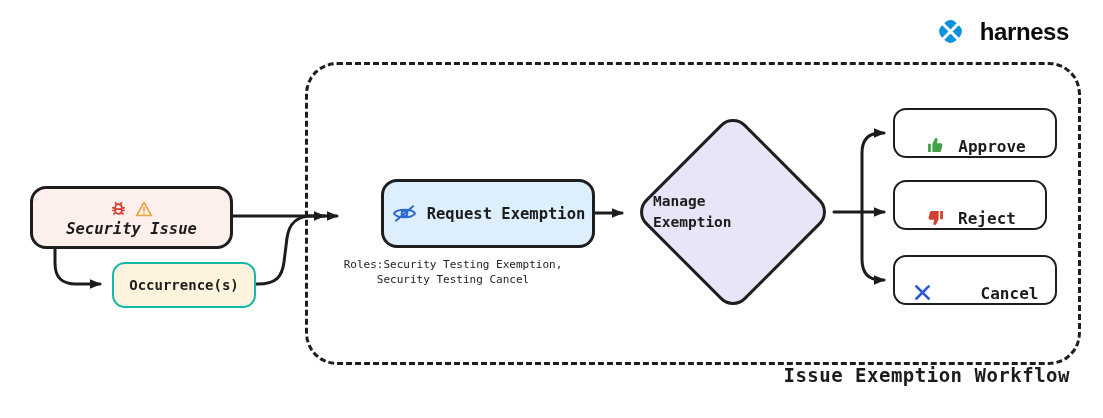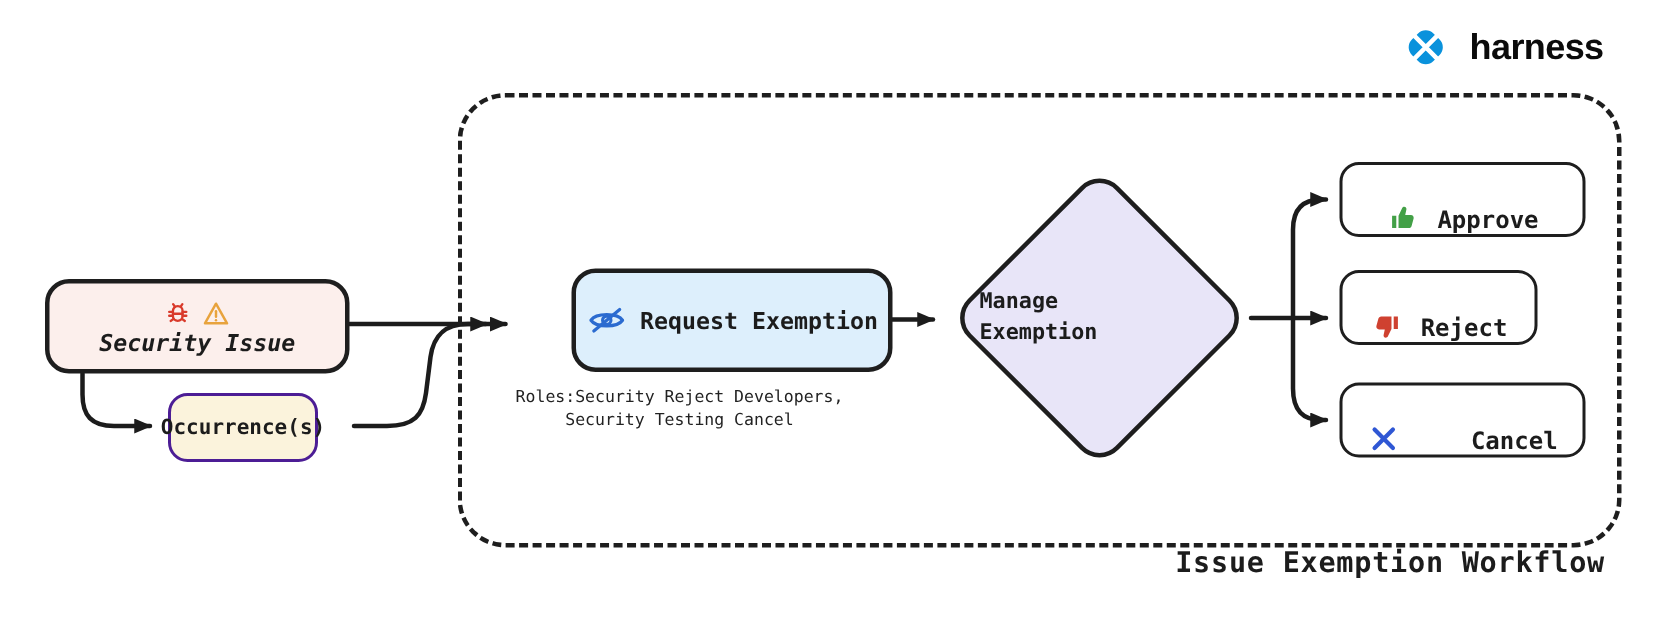--- a/index.html
+++ b/index.html
@@ -9,21 +9,21 @@
   }
   .arrows{position:absolute;left:0;top:0;pointer-events:none;}
   .box{position:absolute;box-sizing:border-box;display:flex;align-items:center;justify-content:center;background:#fff;}
   .security{
     left:30px;top:186px;width:203px;height:63px;border:3px solid #1e1e1e;border-radius:16px;
     background:#fcefec;flex-direction:column;gap:2px;padding-top:2px;font-style:italic;
   }
   .iconrow{display:flex;align-items:center;gap:6px;}
   .security .lbl{font-size:15.5px;font-weight:bold;}
   .occurrence{
-    left:112px;top:262px;width:100px;height:46px;border:2px solid #4c1d95;border-radius:13px;
+    left:112px;top:262px;width:144px;height:46px;border:2px solid #14b8a6;border-radius:13px;
     background:#fbf3dc;font-size:14px;font-weight:bold;
   }
   .dashed{
     position:absolute;left:305px;top:62px;width:776px;height:303px;box-sizing:border-box;
     border:3px dashed #1e1e1e;border-radius:32px;
   }
   .request{
     left:345px;top:179px;width:214px;height:69px;border:3px solid #1e1e1e;border-radius:16px;
     background:#ddeffc;gap:9px;font-size:15.5px;font-weight:bold;margin-left:36px;
   }
@@ -36,21 +36,21 @@
   }
   .diamond-label{
     position:absolute;left:653px;top:191px;width:160px;
     font-size:14.5px;font-weight:bold;line-height:1.45;
   }
   .action{
     border:2.5px solid #1e1e1e;border-radius:13px;background:#ffffff;
     gap:11px;font-size:16px;font-weight:bold;align-items:flex-end;
   }
   .approve{left:893px;top:108px;width:164px;height:50px;}
-  .reject{left:893px;top:180px;width:132px;height:50px;}
+  .reject{left:893px;top:180px;width:154px;height:50px;}
   .cancel{left:893px;top:255px;width:164px;height:50px;gap:48px;}
   .caption{
     position:absolute;right:33px;top:364px;font-size:19px;font-weight:bold;color:#1c1c1c;
     letter-spacing:0.5px;
   }
   .logo{
     position:absolute;right:34px;top:16px;display:flex;align-items:center;gap:14px;
     font-family:"Liberation Sans","DejaVu Sans",sans-serif;
   }
   .logo .brand{font-size:24px;font-weight:600;letter-spacing:-0.4px;color:#0b0b0b;}
@@ -107,21 +107,21 @@
     <svg width="27" height="23" viewBox="0 0 28 24" fill="none" stroke-width="2.2" stroke-linecap="round" stroke-linejoin="round">
       <g stroke="#2b6bd0">
         <path d="M3 12c3.5-5.2 18.5-5.2 22 0-3.5 5.2-18.5 5.2-22 0z"></path>
         <circle cx="14" cy="12" r="2.9"></circle>
         <path d="M5 19.5 23 4.5"></path>
       </g>
     </svg>
     <span>Request Exemption</span>
   </div>
   <div class="note roles-note">
-    <span>Roles:Security Reject Developers,</span><br>
+    <span>Roles:Security Testing Exemption,</span><br>
     <span>Security Testing Cancel</span>
   </div>
 
   <div class="diamond"></div>
   <div class="diamond-label">
     <span>Manage</span><br>
     <span>Exemption</span>
   </div>
 
   <div class="box action approve">

